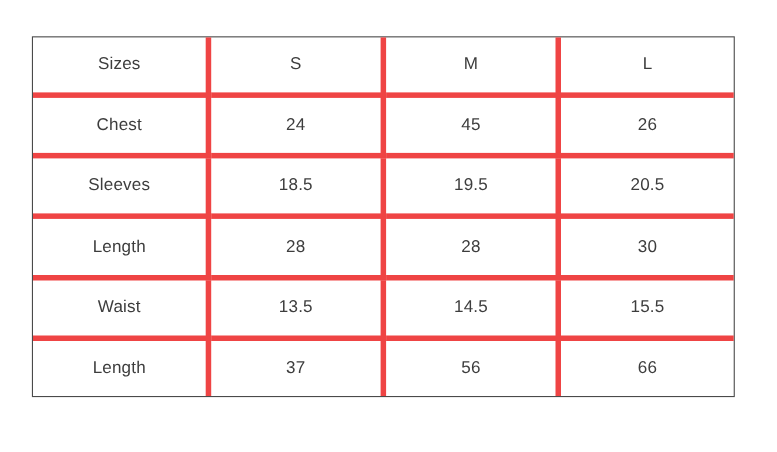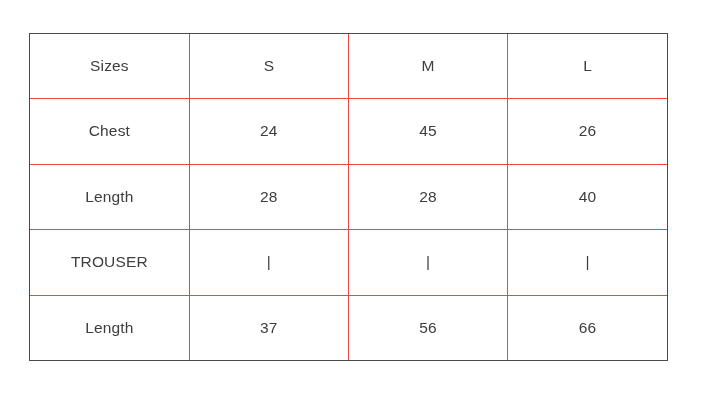--- a/index.html
+++ b/index.html
@@ -25,21 +25,21 @@
   }
 
   table.size-chart {
     width: 100%;
     height: 100%;
     border-collapse: collapse;
     table-layout: fixed;
   }
 
   table.size-chart td {
-    border: 1px solid #ef4444;
+    border: 5px solid #ef4444;
     text-align: center;
     vertical-align: middle;
     color: #3d3d3d;
     font-size: 15.5px;
     font-weight: 400;
     letter-spacing: 0.15px;
     padding: 0;
     height: 41px;
     white-space: nowrap;
     overflow: hidden;
@@ -71,35 +71,41 @@
       </tr>
 
       <tr>
         <td>Chest</td>
         <td>24</td>
         <td>45</td>
         <td>26</td>
       </tr>
 
 
+      <tr>
+        <td>Sleeves</td>
+        <td>18.5</td>
+        <td>19.5</td>
+        <td>20.5</td>
+      </tr>
 
       <tr>
         <td>Length</td>
         <td>28</td>
         <td>28</td>
-        <td>40</td>
+        <td>30</td>
       </tr>
 
+
       <tr>
-        <td>TROUSER</td>
-        <td class="cell-marker">|</td>
-        <td class="cell-marker">|</td>
-        <td class="cell-marker">|</td>
+        <td>Waist</td>
+        <td>13.5</td>
+        <td>14.5</td>
+        <td>15.5</td>
       </tr>
-
 
       <tr>
         <td>Length</td>
         <td>37</td>
         <td>56</td>
         <td>66</td>
       </tr>
 
     </tbody>
   </table>

